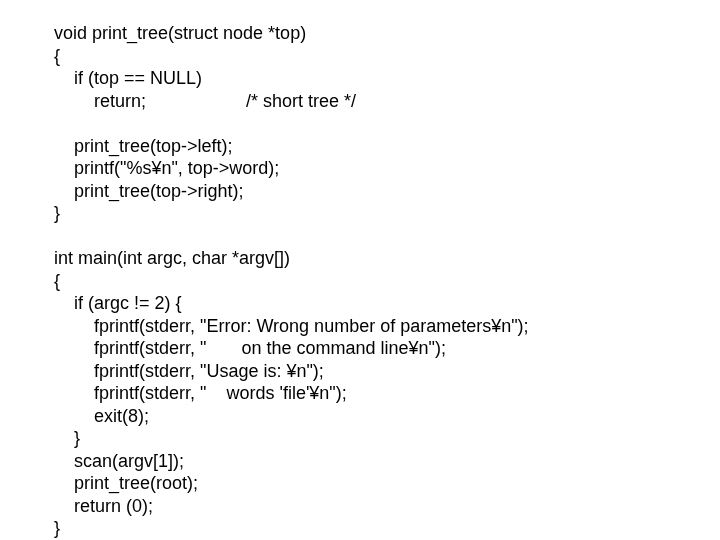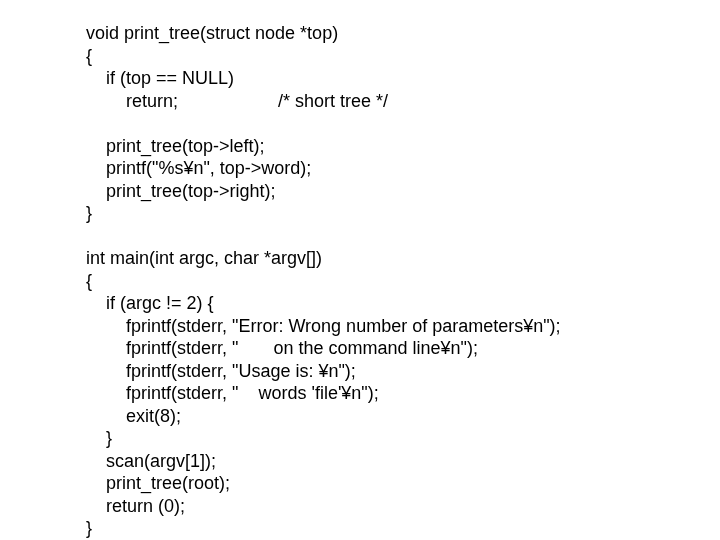--- a/index.html
+++ b/index.html
@@ -13,19 +13,18 @@
     color: #000000;
     overflow: hidden;
   }
   .page {
     padding: 22px 54px;
     white-space: pre;
     line-height: 1.25;
   }
   .code-line {
     display: block;
-    margin-left: 32px;
   }
 </style>
 </head>
 <body>
 
 <div class="page" id="code-container"><span class="code-line">void print_tree(struct node *top)</span><span class="code-line">{</span><span class="code-line">    if (top == NULL)</span><span class="code-line">        return;                    /* short tree */</span><span class="code-line">&nbsp;</span><span class="code-line">    print_tree(top-&gt;left);</span><span class="code-line">    printf("%s¥n", top-&gt;word);</span><span class="code-line">    print_tree(top-&gt;right);</span><span class="code-line">}</span><span class="code-line">&nbsp;</span><span class="code-line">int main(int argc, char *argv[])</span><span class="code-line">{</span><span class="code-line">    if (argc != 2) {</span><span class="code-line">        fprintf(stderr, "Error: Wrong number of parameters¥n");</span><span class="code-line">        fprintf(stderr, "       on the command line¥n");</span><span class="code-line">        fprintf(stderr, "Usage is: ¥n");</span><span class="code-line">        fprintf(stderr, "    words 'file'¥n");</span><span class="code-line">        exit(8);</span><span class="code-line">    }</span><span class="code-line">    scan(argv[1]);</span><span class="code-line">    print_tree(root);</span><span class="code-line">    return (0);</span><span class="code-line">}</span></div>
 
 </body></html>

